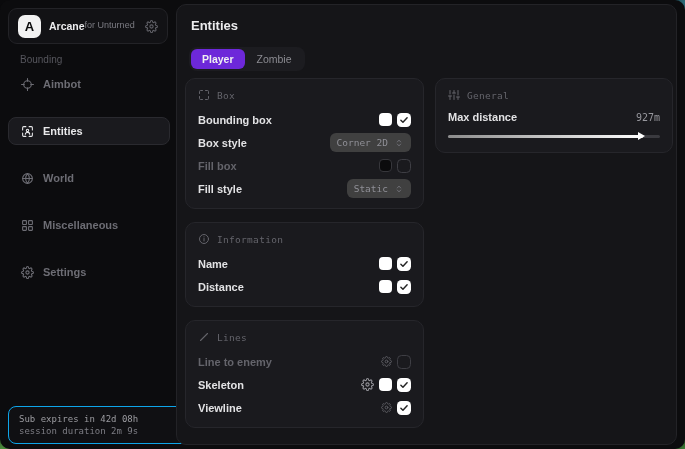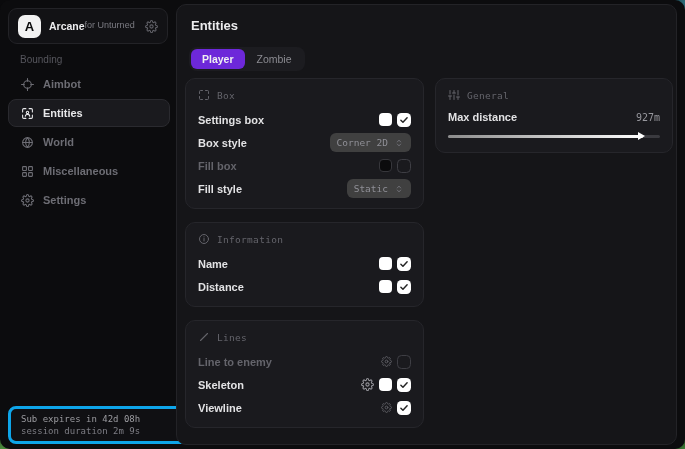--- a/index.html
+++ b/index.html
@@ -15,27 +15,27 @@
   
   .brand-card{position:absolute;left:8px;top:8px;width:160px;height:36px;box-sizing:border-box;
     border:1px solid #232327;border-radius:9px;background:#121215;display:flex;align-items:center;gap:8px;padding:0 9px;}
   .logo{width:23px;height:23px;border-radius:7px;background:#f2f2f2;color:#0a0a0a;font-weight:700;font-size:13px;
     display:flex;align-items:center;justify-content:center;flex:0 0 auto;}
   .brand-text{display:flex;flex-direction:row;line-height:1.15;}
   .brand-title{font-size:10.5px;font-weight:700;color:#ececee;}
   .brand-sub{font-size:9px;color:#7c7c83;}
   .brand-gear{margin-left:auto;color:#606067;display:flex;}
   .category{position:absolute;left:20px;top:54px;font-size:10px;color:#56565d;}
-  .nav{position:absolute;left:8px;top:70px;width:162px;display:flex;flex-direction:column;gap:1px;}
+  .nav{position:absolute;left:8px;top:70px;width:162px;display:flex;flex-direction:column;gap:19px;}
   .nav-item{display:flex;align-items:center;gap:9px;height:28px;padding:0 12px;box-sizing:border-box;
     color:#6d6d74;font-size:11px;font-weight:600;border-radius:8px;border:1px solid transparent;cursor:default;}
   .nav-item.active{background:#1a1a1e;border-color:#2a2a2f;color:#e8e8ea;}
   .nav-item .ic{display:flex;flex:0 0 auto;}
   .footer-card{position:absolute;left:8px;top:406px;width:181px;height:38px;box-sizing:border-box;
-    border:3px solid #0ea5e9;border-radius:8px;background:#101013;padding:5px 10px;
+    border:1px solid #0ea5e9;border-radius:8px;background:#101013;padding:5px 10px;
     display:flex;flex-direction:column;justify-content:center;gap:2px;font-family:"DejaVu Sans Mono",monospace;}
   .footer-l1{font-size:9px;color:#9c9ca1;white-space:nowrap;}
   .footer-l2{font-size:9px;color:#7e7e85;white-space:nowrap;}
 
   
   .main{position:absolute;left:176px;top:4px;width:501px;height:441px;box-sizing:border-box;
     background:#151518;border:1px solid #232327;border-radius:10px;}
   .page-title{position:absolute;left:14px;top:13px;font-size:13px;font-weight:700;color:#ececee;}
   .tabs{position:absolute;left:12px;top:42px;display:inline-flex;background:#1c1c20;border-radius:8px;padding:2px;gap:1px;}
   .tab{padding:4px 11px;font-size:10.5px;color:#8b8b91;border-radius:6px;cursor:default;}
@@ -222,21 +222,21 @@
         <div class="card">
           <div class="sec-head">
             <span class="ic">
                 <svg width="12" height="12">
                   <use href="#i-corners"></use>
                 </svg>
               </span>
             <span>Box</span>
           </div>
           <div class="row">
-            <span class="row-label">Settings box</span>
+            <span class="row-label">Bounding box</span>
             <span class="controls">
               <span class="swatch white"></span>
               <span class="cb checked">
                   <svg width="10" height="10">
                     <use href="#i-check"></use>
                   </svg>
                 </span>
             </span>
           </div>
           <div class="row">

